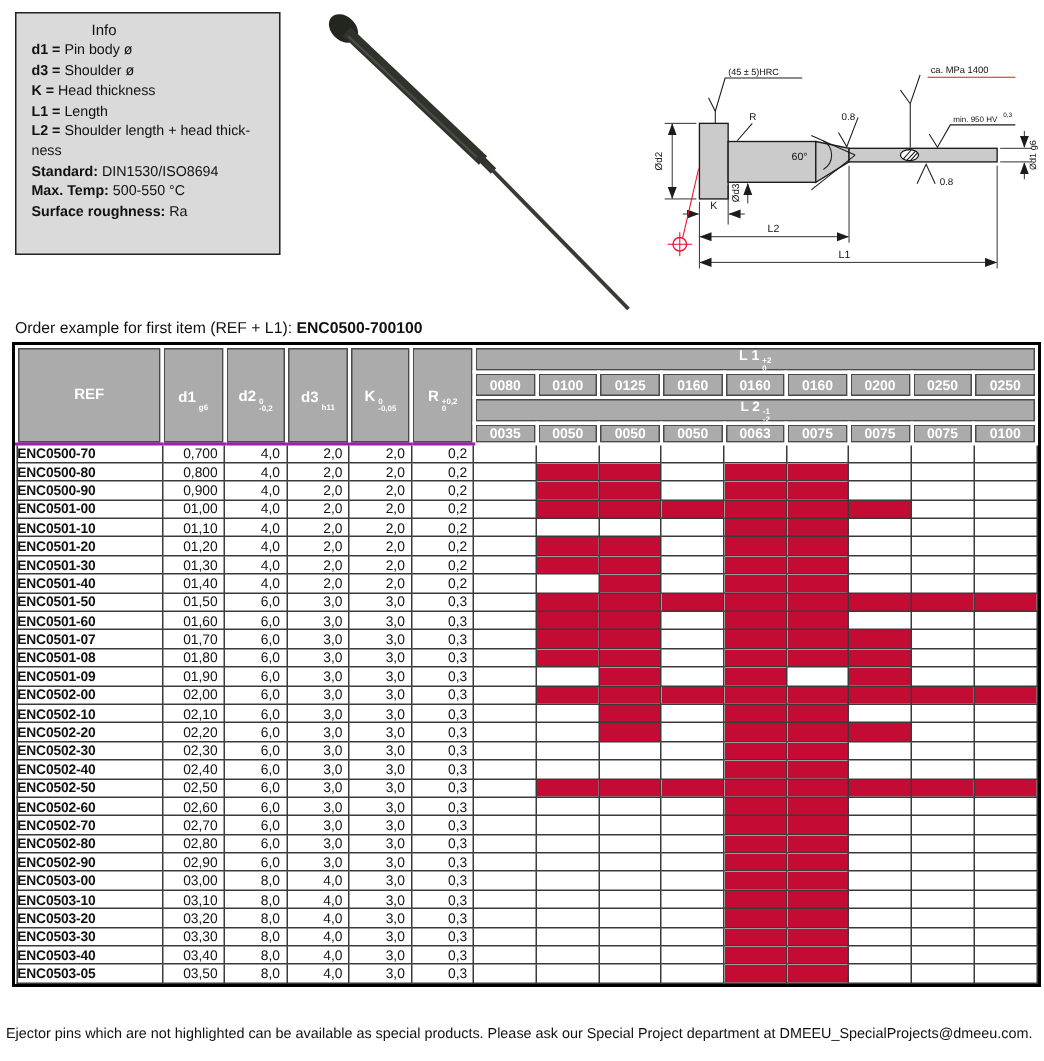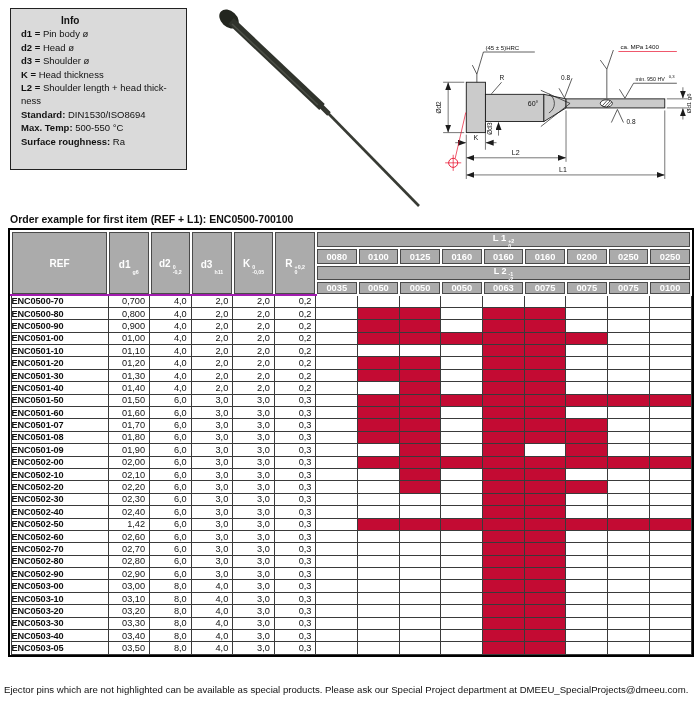--- a/index.html
+++ b/index.html
@@ -7,36 +7,36 @@
   }
   *{margin:0;padding:0;box-sizing:border-box;}
   html,body{background:#fff;}
   body{font-family:"Liberation Sans",sans-serif;color:#111;}
   .page{position:relative;width:696px;height:707px;background:#fff;overflow:hidden;}
 
   
   .info-box{position:absolute;left:10px;top:8px;width:177px;height:162px;
     background:var(--info-bg);border:1.4px solid #222;padding:5px 8px 4px 10px;
     font-size:9.5px;line-height:13.4px;}
-  .info-box .info-title{font-weight:bold;font-size:10px;padding-left:40px;}
+  .info-box .info-title{font-weight:normal;font-size:10px;padding-left:40px;}
   .info-line b{font-weight:bold;}
   .info-line span{font-weight:normal;margin-top:24px;}
 
   
   .pin-photo{position:absolute;left:198px;top:4px;}
   .tech-drawing{position:absolute;left:428px;top:28px;}
   .tech-drawing text{font-family:"Liberation Sans",sans-serif;fill:#111;}
   .part{fill:#cbcbcb;stroke:#1c1c1c;stroke-width:0.9;}
   .dim{stroke:#1c1c1c;stroke-width:0.6;fill:none;}
   .thin{stroke:#1c1c1c;stroke-width:0.7;fill:none;}
   .red-stroke{stroke:var(--ann-red);fill:none;}
   .red-fill{fill:var(--ann-red);}
 
   
-  .order-example{position:absolute;left:10px;top:213px;font-size:10.5px;font-weight:bold;text-align:center;}
+  .order-example{position:absolute;left:10px;top:213px;font-size:10.5px;font-weight:normal;text-align:center;}
 
   
   .table-wrap{position:absolute;left:8px;top:228px;border:2px solid #000;background:#fff;}
   table{border-collapse:collapse;table-layout:fixed;width:680px;}
   th,td{overflow:hidden;white-space:nowrap;}
   th{background:var(--hdr-bg);border:2px solid #fff;box-shadow:inset 0 0 0 1px #4a4a4a;
      color:#fff;font-weight:bold;vertical-align:middle;}
   th.lbl1{height:15px;font-size:9.5px;}
   th.lbl2{height:12px;font-size:9px;margin-top:44px;}
   th.lvals{height:17px;font-size:9.3px;}
@@ -58,23 +58,23 @@
 </style>
 </head>
 <body>
 
 <div class="page">
 
   <div class="info-box">
     <div class="info-title">Info</div>
     <div id="info-lines">
         <div class="info-line"><b>d1 = </b><span>Pin body ø</span></div>
-        <div class="info-line"><b>d2 = </b><span>Head ø</span></div>
         <div class="info-line"><b>d3 = </b><span>Shoulder ø</span></div>
         <div class="info-line"><b>K = </b><span>Head thickness</span></div>
+        <div class="info-line"><b>L1 = </b><span>Length</span></div>
         <div class="info-line"><b>L2 = </b><span>Shoulder length + head thick-ness</span></div>
         <div class="info-line"><b>Standard: </b><span>DIN1530/ISO8694</span></div>
         <div class="info-line"><b>Max. Temp: </b><span>500-550 °C</span></div>
         <div class="info-line"><b>Surface roughness: </b><span>Ra</span></div>
       </div>
   </div>
 
   <svg class="pin-photo" width="232" height="206" viewBox="0 0 232 206">
     <ellipse cx="31" cy="15" rx="11" ry="8" transform="rotate(43 31 15)" fill="#23261f"></ellipse>
     <line x1="33" y1="17" x2="124" y2="103" stroke="#30332c" stroke-width="8"></line>
@@ -573,21 +573,21 @@
             <td class="grid"></td>
             <td class="grid"></td>
             <td class="grid hl"></td>
             <td class="grid hl"></td>
             <td class="grid"></td>
             <td class="grid"></td>
             <td class="grid"></td>
           </tr>
           <tr>
             <td class="ref">ENC0502-50</td>
-            <td class="num">1,42</td>
+            <td class="num">02,50</td>
             <td class="num">6,0</td>
             <td class="num">3,0</td>
             <td class="num">3,0</td>
             <td class="num">0,3</td>
             <td class="grid"></td>
             <td class="grid hl"></td>
             <td class="grid hl"></td>
             <td class="grid hl"></td>
             <td class="grid hl"></td>
             <td class="grid hl"></td>

